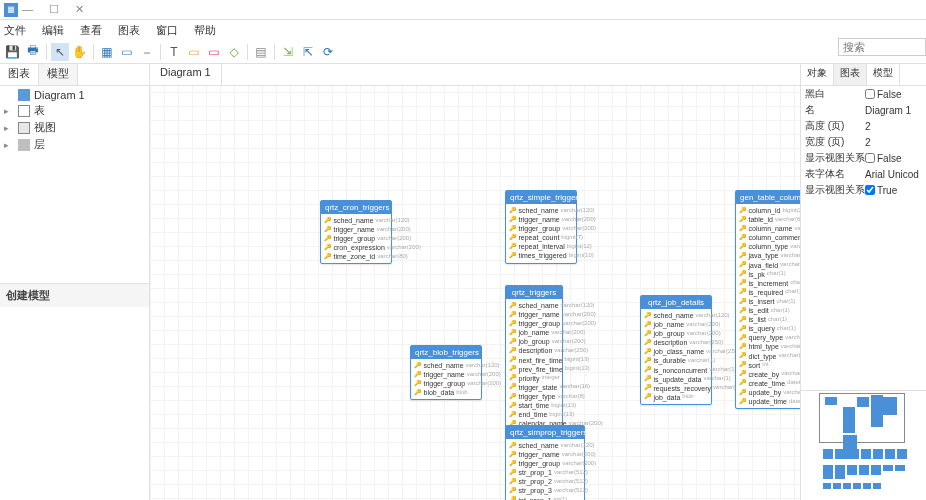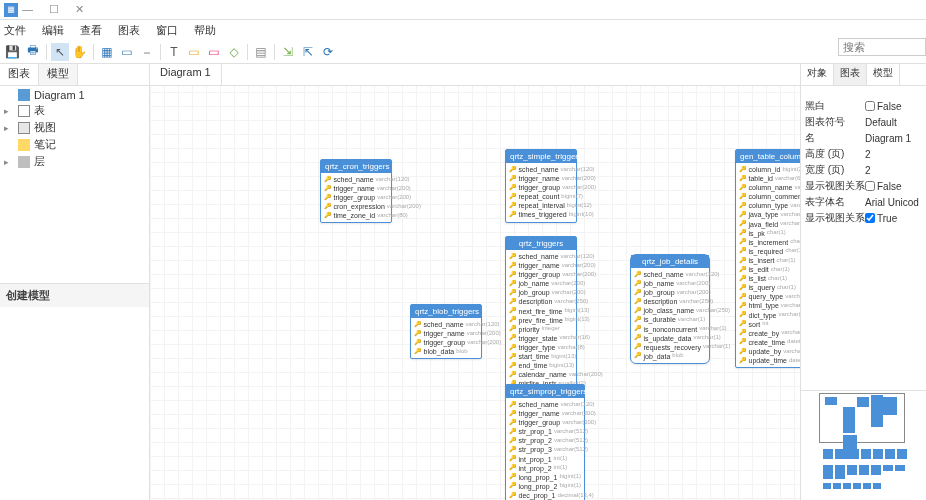--- a/index.html
+++ b/index.html
@@ -30,32 +30,32 @@
 .ic-fk { background: #333; width: 10px; height: 2px; margin-top: 5px; }
 .ic-label { background: none; color: #333; }
 .ic-note { background: #ffd966; }
 .ic-image { background: #e91e63; }
 .ic-shape { background: #70ad47; }
 .ic-layer { background: #bfbfbf; }
 .lefttitle { padding: 4px 6px; background: #f5f5f5; border-top: 1px solid #e0e0e0; font-weight: bold; color: #444; }
 .canvas { flex: 1; position: relative; background: #fff; background-image: linear-gradient(#f3f3f3 1px, transparent 1px), linear-gradient(90deg, #f3f3f3 1px, transparent 1px); background-size: 14px 14px; overflow: hidden; }
 .canvastabs { height: 22px; display: flex; border-bottom: 1px solid #e0e0e0; background: #fff; }
 .canvastabs .tab { padding: 2px 10px; border-right: 1px solid #e0e0e0; background: #fff; cursor: pointer; }
-.entity { position: absolute; border: 1px solid #4a90d9; background: #fff; font-size: 7px; border-radius: 2px; box-shadow: 0 1px 2px rgba(0,0,0,0.1); }
+.entity { position: absolute; border: 1px solid #4a90d9; background: #fff; font-size: 7px; border-radius: 2px; box-shadow: 0 1px 2px rgba(0,0,0,0.1); margin-top: 41px; }
 .entity .ehead { background: #4a90d9; color: #fff; padding: 2px 4px; text-align: center; font-size: 8px; white-space: nowrap; }
 .entity .ebody { padding: 2px 3px; }
 .entity .erow { display: flex; align-items: center; gap: 2px; white-space: nowrap; line-height: 1.3; }
 .entity .key { color: #e6a817; font-size: 6px; }
 .entity .fname { color: #333; }
 .entity .ftype { color: #aaa; font-size: 6px; }
 .rightpanel { width: 126px; border-left: 1px solid #e0e0e0; display: flex; flex-direction: column; background: #fff; }
 .righttabs { height: 22px; display: flex; border-bottom: 1px solid #e0e0e0; }
 .righttabs .tab { padding: 2px 6px; border-right: 1px solid #e0e0e0; cursor: pointer; font-size: 10px; }
 .righttabs .tab.active { background: #f0f0f0; }
-.props { flex: 1; overflow: auto; margin-top: 12px; }
+.props { flex: 1; overflow: auto; }
 .proprow { display: flex; padding: 1px 4px; font-size: 10px; }
 .proprow .plabel { width: 60px; color: #333; }
 .proprow .pval { flex: 1; color: #333; display: flex; align-items: center; gap: 2px; }
 .proprow .pval input[type="checkbox"] { width: 10px; height: 10px; }
 .minimap { height: 110px; border-top: 1px solid #e0e0e0; position: relative; padding: 4px; }
 .minimap .mbox { position: absolute; background: #4a90d9; }
 .minimap .viewport { position: absolute; border: 1px solid #888; background: rgba(255,255,255,0.3); }
 </style>
 </head>
 <body>
@@ -121,25 +121,20 @@
           <span class="expand">▸</span>
           <span class="ticon ic-table"></span>
           <span>表</span>
         </div>
         <div class="treeitem">
           <span class="expand">▸</span>
           <span class="ticon ic-view"></span>
           <span>视图</span>
         </div>
         <div class="treeitem">
-          <span class="expand"></span>
-          <span class="ticon ic-note"></span>
-          <span>笔记</span>
-        </div>
-        <div class="treeitem">
           <span class="expand">▸</span>
           <span class="ticon ic-layer"></span>
           <span>层</span>
         </div>
       </div>
     <div class="lefttitle">创建模型</div>
     <div style="flex:1"></div>
   </div>
 
   <div class="canvas">
@@ -230,21 +225,21 @@
               <span class="fname">repeat_interval</span> 
               <span class="ftype">bigint(12)</span>
             </div>
             <div class="erow">
               <span class="key">🔑</span>
               <span class="fname">times_triggered</span> 
               <span class="ftype">bigint(10)</span>
             </div>
           </div>
         </div>
-        <div class="entity" style="left: 355px; top: 172px; width: 72px;">
+        <div class="entity" style="left: 355px; top: 180px; width: 58px;">
           <div class="ehead">qrtz_triggers</div>
           <div class="ebody">
             <div class="erow">
               <span class="key">🔑</span>
               <span class="fname">sched_name</span> 
               <span class="ftype">varchar(120)</span>
             </div>
             <div class="erow">
               <span class="key">🔑</span>
               <span class="fname">trigger_name</span> 
@@ -375,21 +370,21 @@
               <span class="fname">long_prop_2</span> 
               <span class="ftype">bigint(1)</span>
             </div>
             <div class="erow">
               <span class="key">🔑</span>
               <span class="fname">dec_prop_1</span> 
               <span class="ftype">decimal(13,4)</span>
             </div>
           </div>
         </div>
-        <div class="entity" style="left: 480px; top: 190px; width: 80px; border-radius: 6px;">
+        <div class="entity" style="left: 490px; top: 190px; width: 72px;">
           <div class="ehead">qrtz_job_details</div>
           <div class="ebody">
             <div class="erow">
               <span class="key">🔑</span>
               <span class="fname">sched_name</span> 
               <span class="ftype">varchar(120)</span>
             </div>
             <div class="erow">
               <span class="key">🔑</span>
               <span class="fname">job_name</span> 
@@ -557,24 +552,20 @@
   <div class="rightpanel">
     <div class="righttabs">
       <div class="tab">对象</div>
       <div class="tab active">图表</div>
       <div class="tab">模型</div>
     </div>
     <div class="props" id="props">
         <div class="proprow">
           <div class="plabel">黑白</div>
           <div class="pval"><input type="checkbox" style="">False</div>
-        </div>
-        <div class="proprow">
-          <div class="plabel">图表符号</div>
-          <div class="pval">Default</div>
         </div>
         <div class="proprow">
           <div class="plabel">名</div>
           <div class="pval">Diagram 1</div>
         </div>
         <div class="proprow">
           <div class="plabel">高度 (页)</div>
           <div class="pval">2</div>
         </div>
         <div class="proprow">

